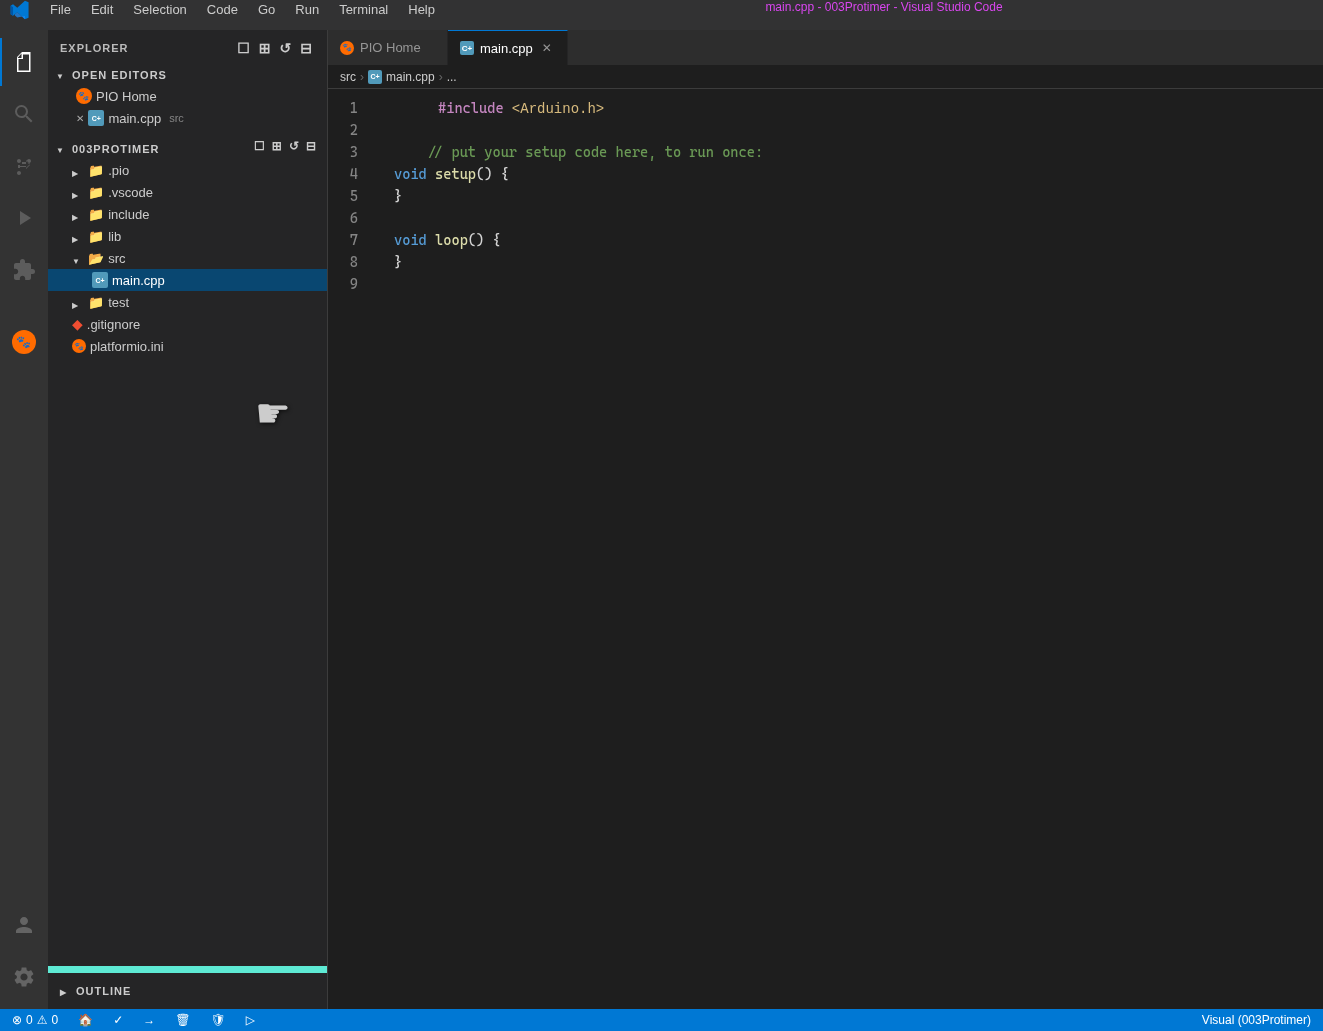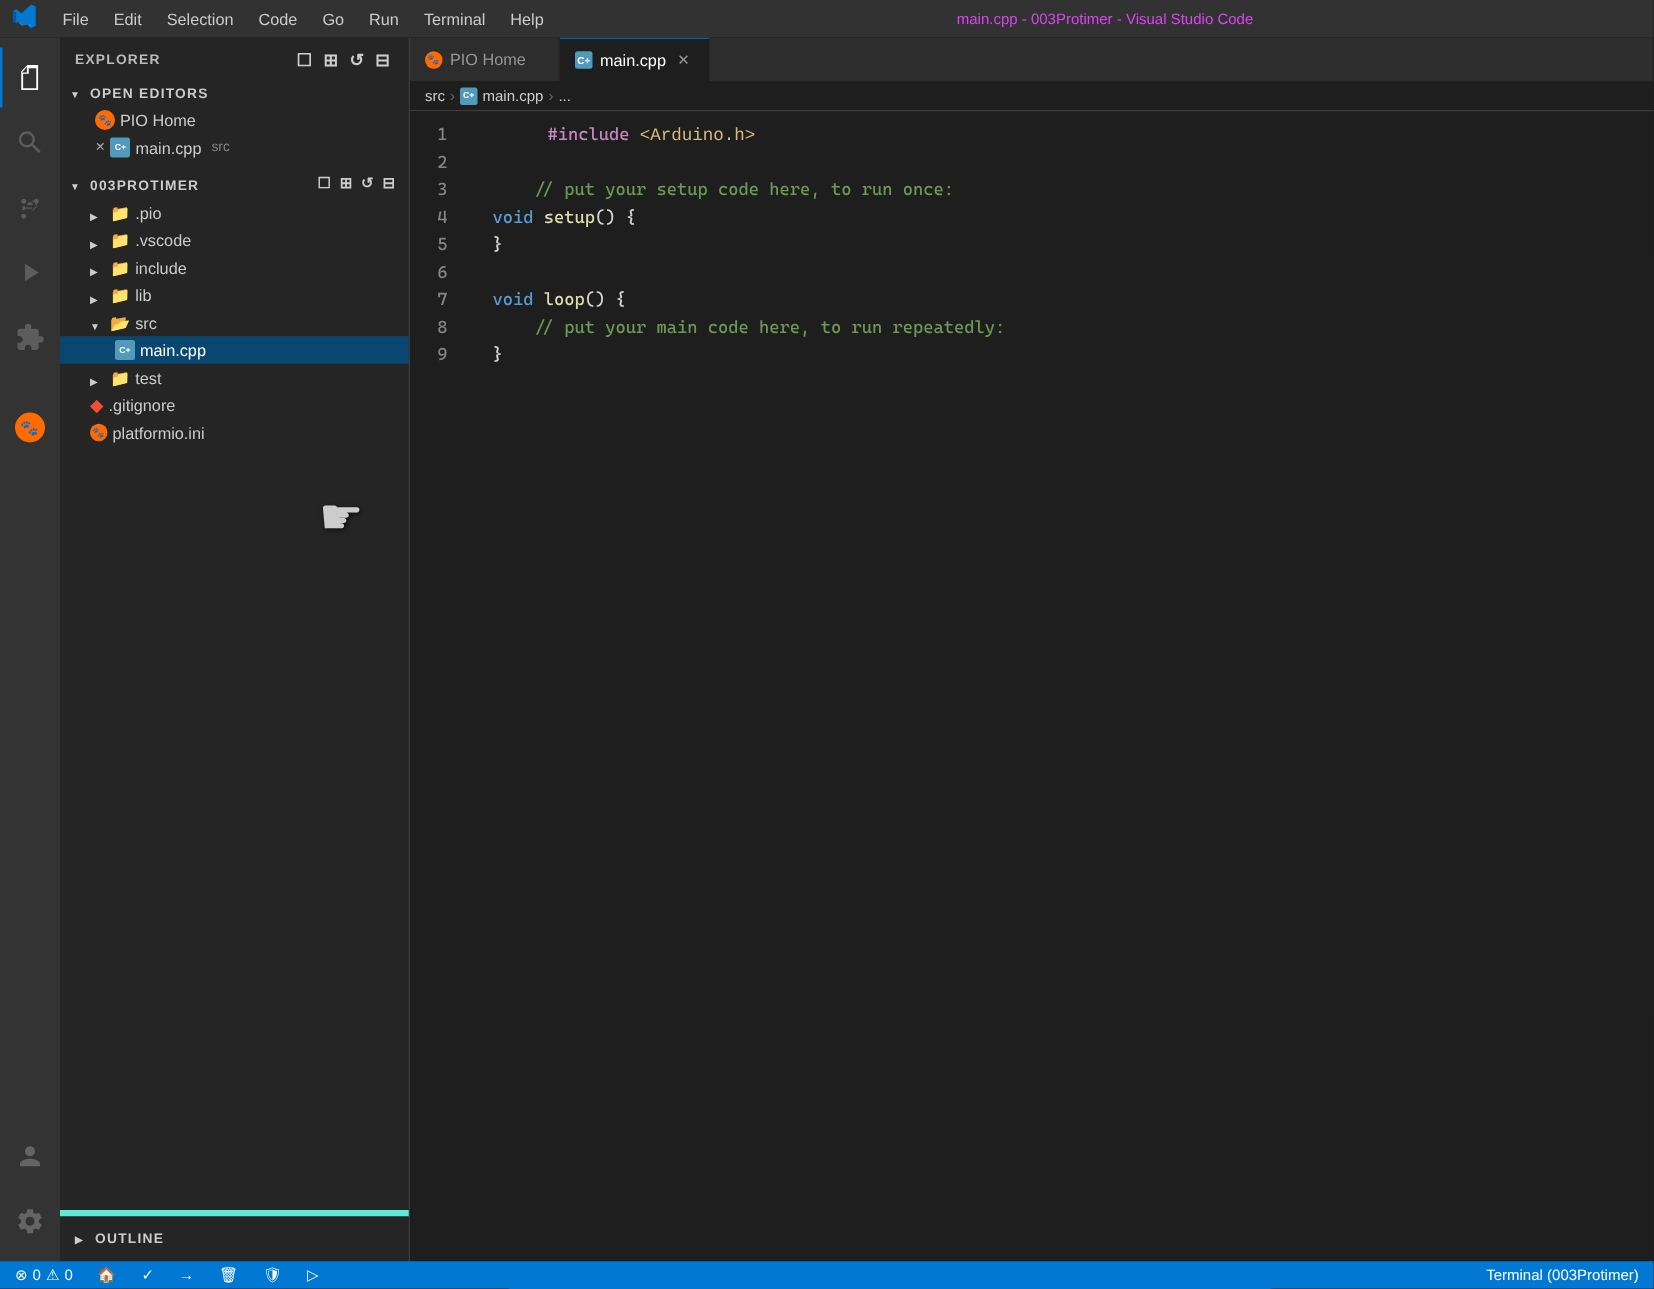--- a/index.html
+++ b/index.html
@@ -13,21 +13,20 @@
       overflow: hidden;
       display: flex;
       flex-direction: column;
     }
 
     
     .title-bar {
       height: 30px;
       background: #323233;
       display: flex;
-      align-items: center;
       padding: 0 10px;
       gap: 12px;
       flex-shrink: 0;
     }
     .title-bar-logo {
       color: #0078d4;
       font-size: 16px;
       font-weight: bold;
     }
     .title-bar-menu {
@@ -184,21 +183,21 @@
       font-weight: bold;
       flex-shrink: 0;
     }
 
     .close-tab-icon {
       font-size: 10px;
       color: #aaaaaa;
       cursor: pointer;
     }
     .sidebar-bottom {
-      border-top: 5px solid #5eead4;
+      border-top: 7px solid #5eead4;
       padding: 4px 0;
     }
     .outline-section {
       display: flex;
       align-items: center;
       padding: 4px 12px;
       cursor: pointer;
       color: #cccccc;
       font-size: 11px;
       font-weight: 700;
@@ -561,21 +560,20 @@
         <span class="code-line"><span class="comment">    // put your setup code here, to run once:</span></span>
 
         <span class="code-line"><span class="kw">void</span> <span class="fn">setup</span><span class="punct">() {</span></span>
 
         <span class="code-line"><span class="punct">}</span></span>
 
         <span class="code-line"></span>
 
         <span class="code-line"><span class="kw">void</span> <span class="fn">loop</span><span class="punct">() {</span></span>
 
-        <span class="code-line"><span class="comment">    // put your main code here, to run repeatedly:</span></span>
 
         <span class="code-line"><span class="punct">}</span></span>
       </div>
     </div>
   </div>
 </div>
 
 <div class="status-bar">
   <div class="status-item">
     <span>⊗</span>
@@ -596,17 +594,17 @@
     <span>🗑</span>
   </div>
   <div class="status-item">
     <span>🛡</span>
   </div>
   <div class="status-item">
     <span>▷</span>
   </div>
   <div class="status-spacer"></div>
   <div class="status-item">
-    <span>Terminal (003Protimer)</span>
+    <span>Visual (003Protimer)</span>
   </div>
 </div>
 
 <div class="cursor-overlay" style="font-size:40px; left:255px; top:390px;">☛</div>
 
 </body></html>

